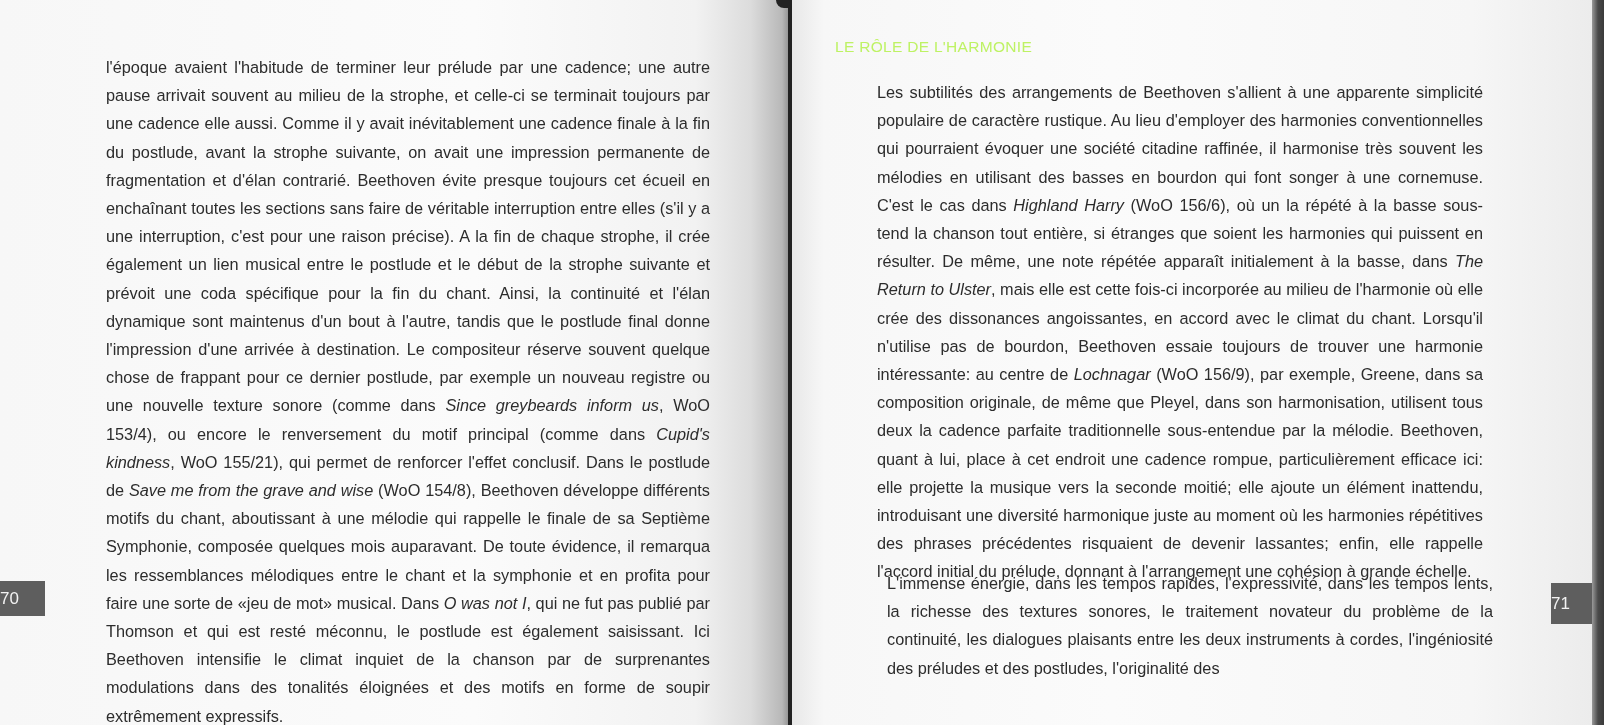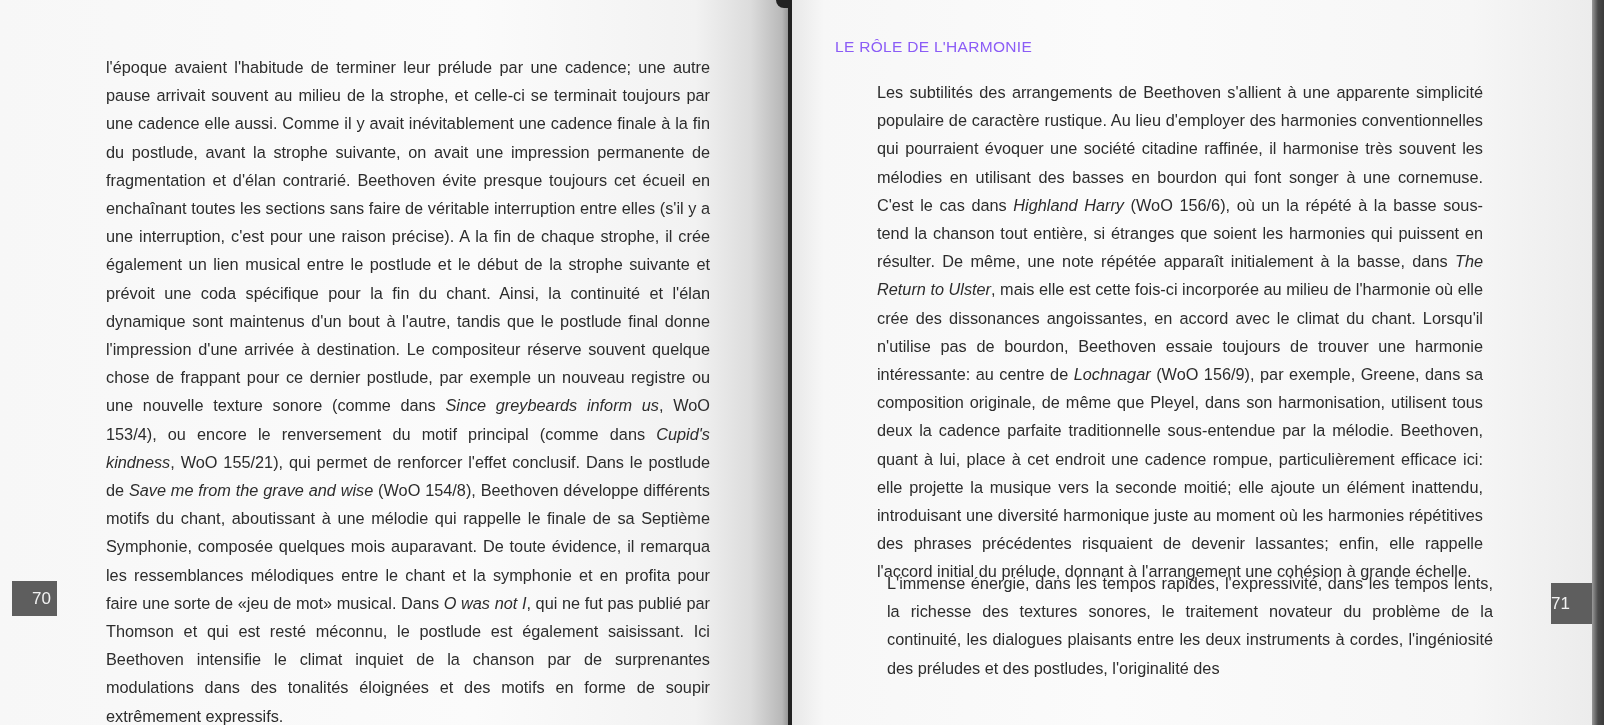--- a/index.html
+++ b/index.html
@@ -82,21 +82,21 @@
     .left-text {
       left: 90px;
       top: 37px;
       width: 636px;
     }
     .right-heading {
       position: absolute;
       left: 835px;
       top: 38px;
       font-size: 15.5px;
-      color: #8b5cf6;
+      color: #bef264;
       letter-spacing: 0.3px;
     }
     .right-text-1 {
       left: 861px;
       top: 62px;
       width: 638px;
     }
     .right-text-2 {
       left: 871px;
       top: 553px;
@@ -105,25 +105,24 @@
     .page-number {
       position: absolute;
       background: #5e5e5e;
       color: #f2f2f2;
       font-size: 17px;
       display: flex;
       align-items: center;
       justify-content: flex-start;
     }
     .page-number-left {
-      left: 12px;
+      left: 0;
       top: 581px;
       width: 45px;
       height: 35px;
-      justify-content: flex-end;
       padding-right: 6px;
       box-sizing: border-box;
     }
     .page-number-right {
       left: 1551px;
       top: 583px;
       width: 43px;
       height: 41px;
     }
   </style>

